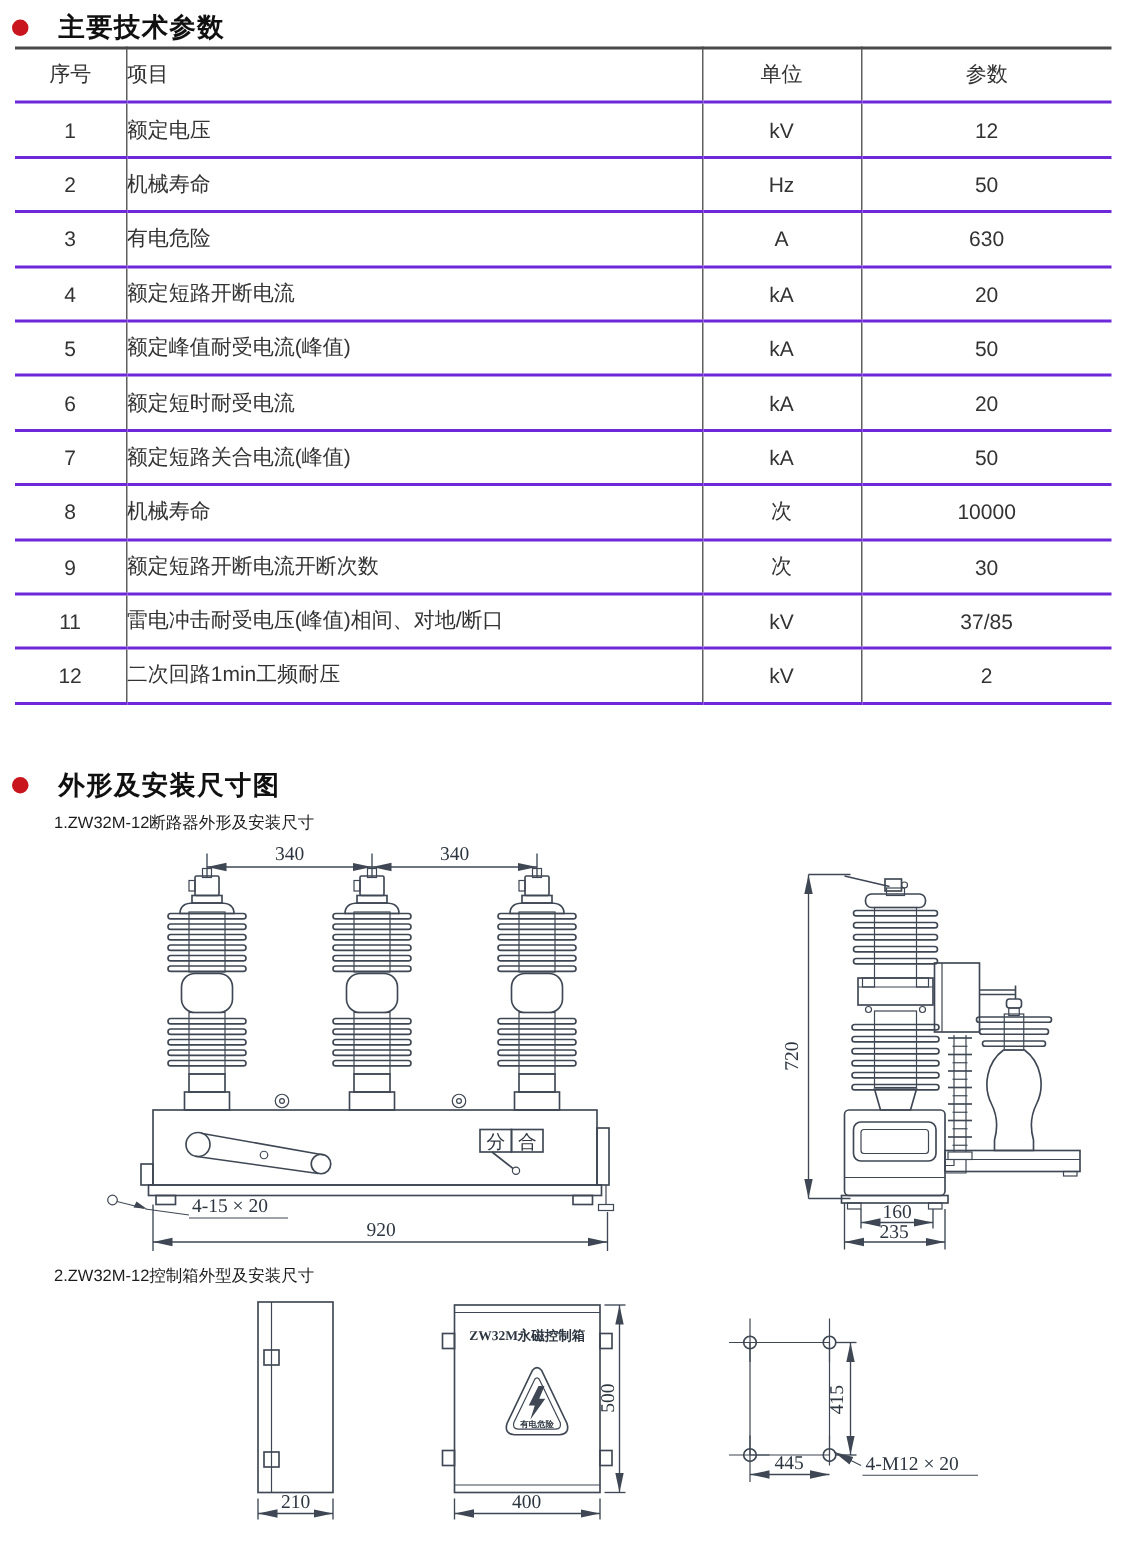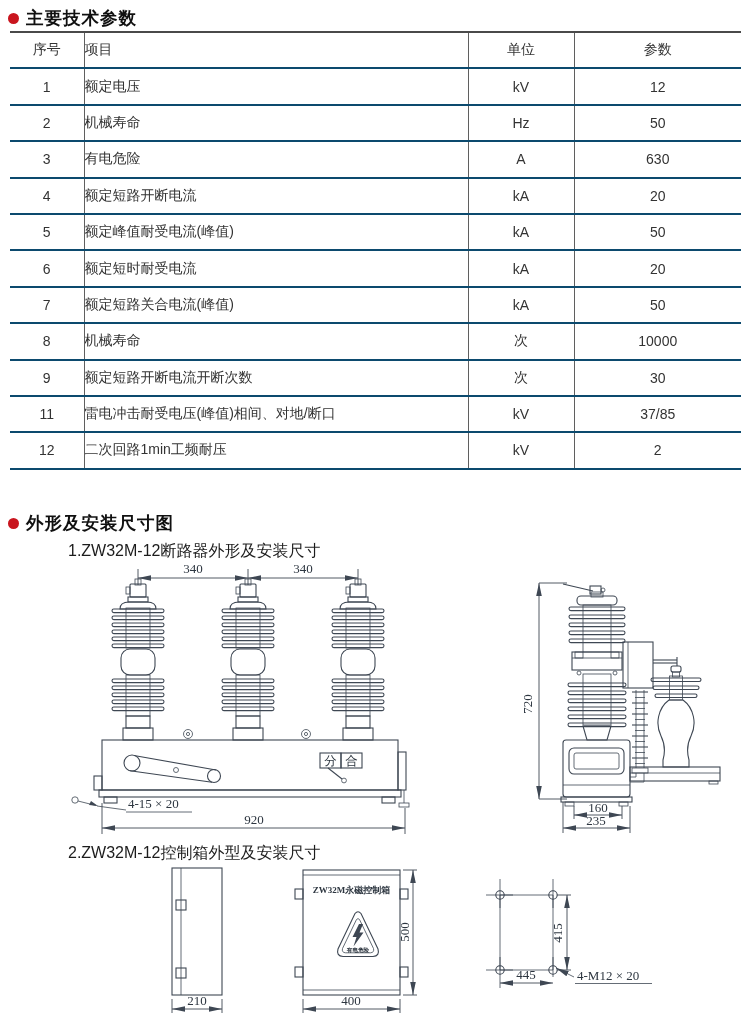--- a/index.html
+++ b/index.html
@@ -1,34 +1,34 @@
 <!DOCTYPE html>
 <html><head>
 <meta charset="utf-8">
 <style>
   html,body{margin:0;padding:0;}
   body{
     width:750px;height:1028px;position:relative;background:#ffffff;
     font-family:"Liberation Sans","DejaVu Sans",sans-serif;color:#2d2d2d;
     overflow:hidden;
   }
-  .sec-head{position:absolute;left:8px;display:flex;align-items:center;gap:7px;
+  .sec-head{position:absolute;left:8px;display:flex;align-items:center;gap:20px;
     font-weight:bold;font-size:17.5px;color:#101010;letter-spacing:1px;}
   .dot{width:11px;height:11px;border-radius:50%;background:#c9151e;flex:none;}
   #head1{top:6px;}
   #head2{top:511px;justify-content:space-between;}
 
   table.params{position:absolute;left:10px;top:31px;width:731px;border-collapse:collapse;
     table-layout:fixed;font-size:14px;color:#333;border-top:2px solid #4a4a4a;}
-  table.params td,table.params th{border-bottom:2px solid #0c4a6e;font-weight:normal;
+  table.params td,table.params th{border-bottom:2px solid #6d28d9;font-weight:normal;
     padding:0;height:34.4px;text-align:center;white-space:nowrap;overflow:hidden;margin-top:40px;}
   table.params .c1,table.params .c2,table.params .c3{border-right:1px solid #5f5f5f;}
   table.params .item{text-align:left;}
 
-  .caption{position:absolute;font-size:16px;color:#1c1c1c;margin-left:32px;}
+  .caption{position:absolute;font-size:11px;color:#1c1c1c;}
   #cap1{left:36px;top:541px;}
   #cap2{left:36px;top:843px;}
 
   svg{position:absolute;overflow:visible;}
   #svgA{left:40px;top:556px;}
   #svgB{left:495px;top:556px;}
   #svgC{left:160px;top:862px;}
   #svgD{left:295px;top:862px;}
   #svgE{left:470px;top:865px;}
 

